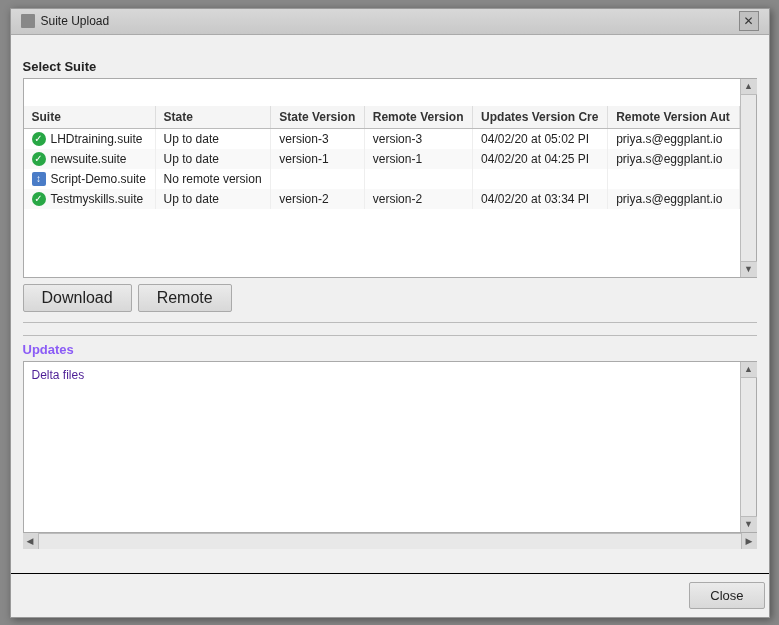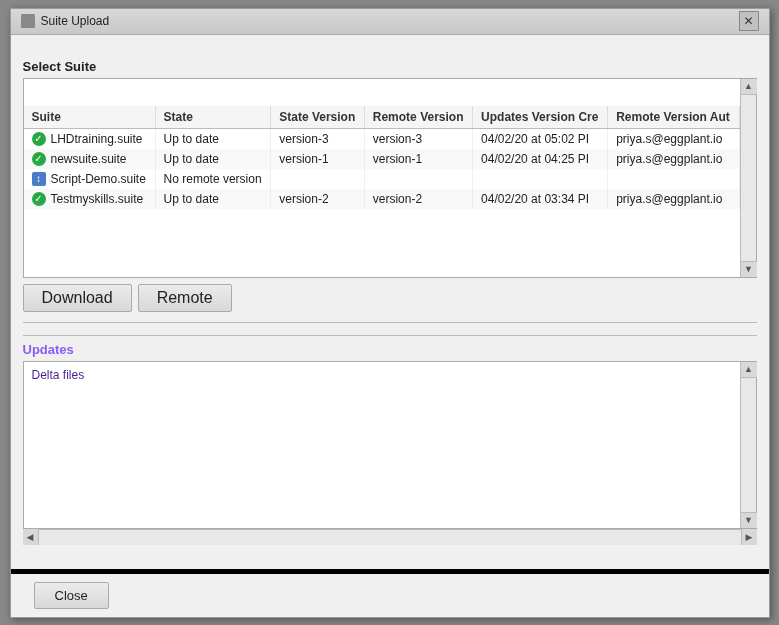--- a/index.html
+++ b/index.html
@@ -188,23 +188,23 @@
 
     .updates-label {
       font-weight: 600;
       font-size: 13px;
       color: #8b5cf6;
       margin-bottom: 4px;
     }
 
     .bottom-bar {
       display: flex;
-      justify-content: flex-start;
-      padding: 8px 23px;
-      border-top: 5px solid #000000;
+      justify-content: flex-end;
+      padding: 8px 4px;
+      border-top: 1px solid #000000;
       background: #f0f0f0;
     }
 
     .close-action-btn {
       padding: 5px 20px;
       background: linear-gradient(to bottom, #ebebeb, #d8d8d8);
       border: 1px solid #aaa;
       border-radius: 2px;
       font-size: 13px;
       color: #222;

